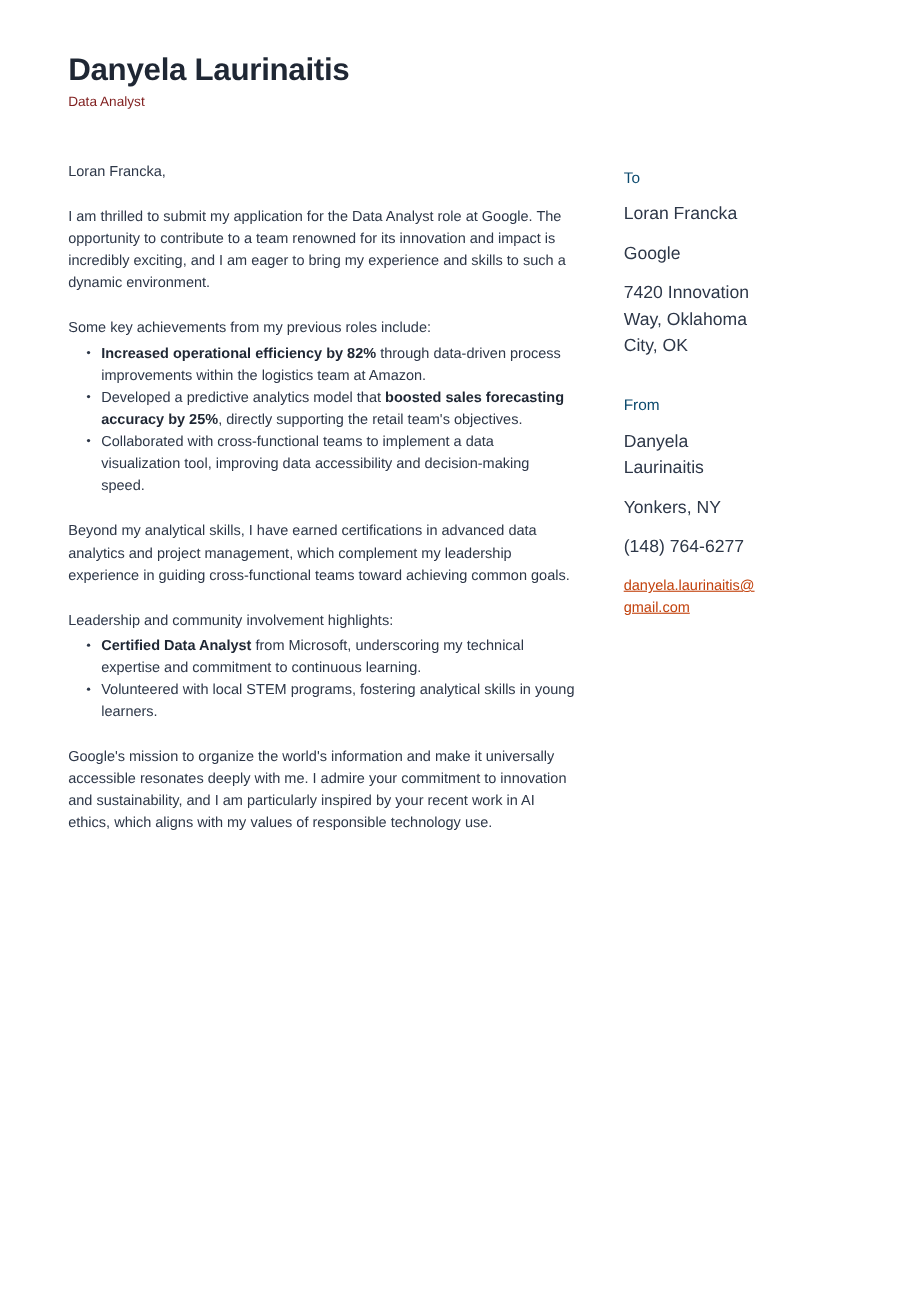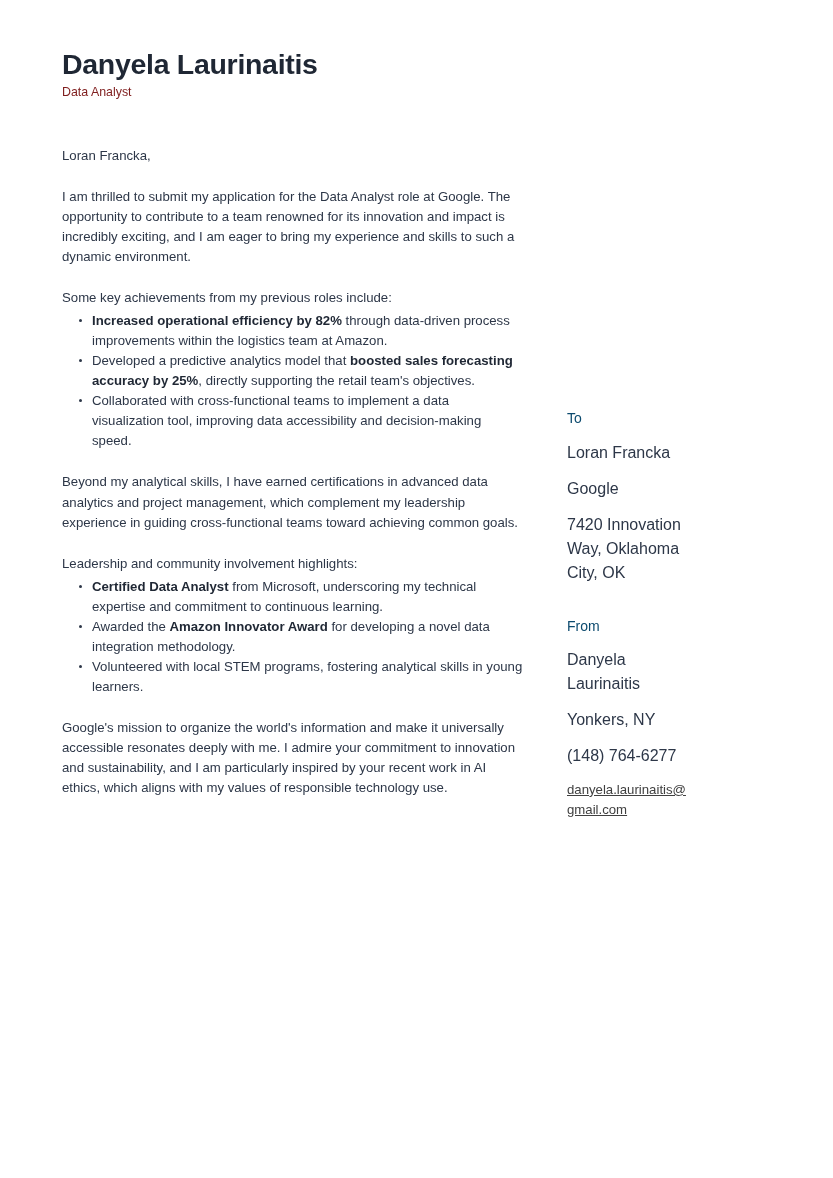--- a/index.html
+++ b/index.html
@@ -34,21 +34,21 @@
     margin: 0 0 4px 0;
   }
   .role {
     font-size: 12.4px;
     color: #7f1d1d;
     line-height: 1.2;
     margin: 0;
   }
   .columns {
     display: flex;
-    align-items: flex-end;
+    align-items: flex-start;
   }
   .main-col {
     width: 462px;
     flex: 0 0 462px;
   }
   .gap {
     flex: 0 0 43px;
   }
   .side-col {
     flex: 1 1 auto;
@@ -108,21 +108,21 @@
     line-height: 1.5;
     margin: 0 0 12px 0;
     color: #2d3748;
   }
   .side-line.addr {
     margin-bottom: 12px;
   }
   a.email {
     font-size: 13.2px;
     line-height: 1.5;
-    color: #404040;
+    color: #c2410c;
     text-decoration: underline;
     word-break: break-word;
   }
 </style>
 </head>
 <body>
 
 <div class="page">
 
   <div class="header">
@@ -146,21 +146,20 @@
         <li><span>Developed a predictive analytics model that </span><span class="b">boosted sales forecasting accuracy by 25%</span><span>, directly supporting the retail team's objectives.</span></li>
         <li><span>Collaborated with cross-functional teams to implement a data visualization tool, improving data accessibility and decision-making speed.</span></li>
       </ul>
 
       <p class="body-text">Beyond my analytical skills, I have earned certifications in advanced data analytics and project management, which complement my leadership experience in guiding cross-functional teams toward achieving common goals.</p>
 
       <p class="body-text tight">Leadership and community involvement highlights:</p>
 
       <ul class="bullets">
         <li><span class="b">Certified Data Analyst</span><span> from Microsoft, underscoring my technical expertise and commitment to continuous learning.</span></li>
-        <li><span>Awarded the </span><span class="b">Amazon Innovator Award</span><span> for developing a novel data integration methodology.</span></li>
         <li><span>Volunteered with local STEM programs, fostering analytical skills in young learners.</span></li>
       </ul>
 
       <p class="body-text">Google's mission to organize the world's information and make it universally accessible resonates deeply with me. I admire your commitment to innovation and sustainability, and I am particularly inspired by your recent work in AI ethics, which aligns with my values of responsible technology use.</p>
 
 
     </div>
 
     <div class="gap"></div>
 

